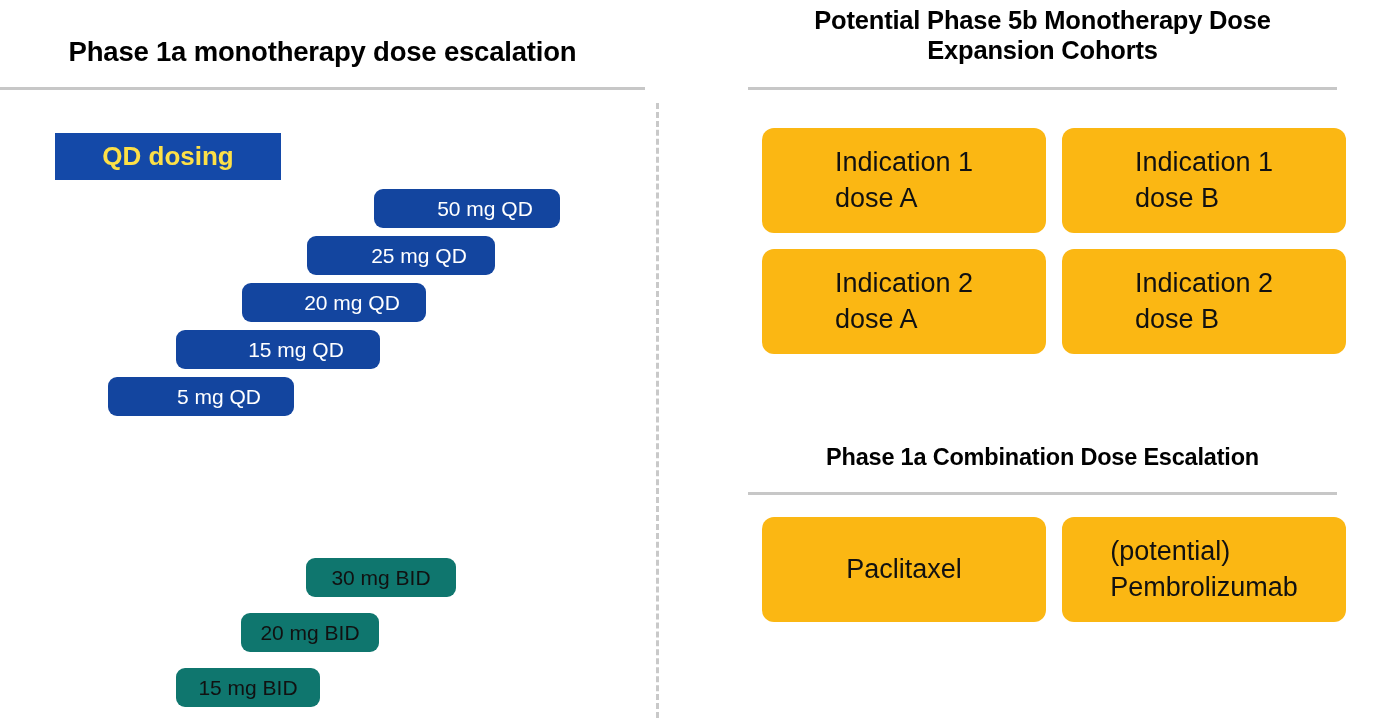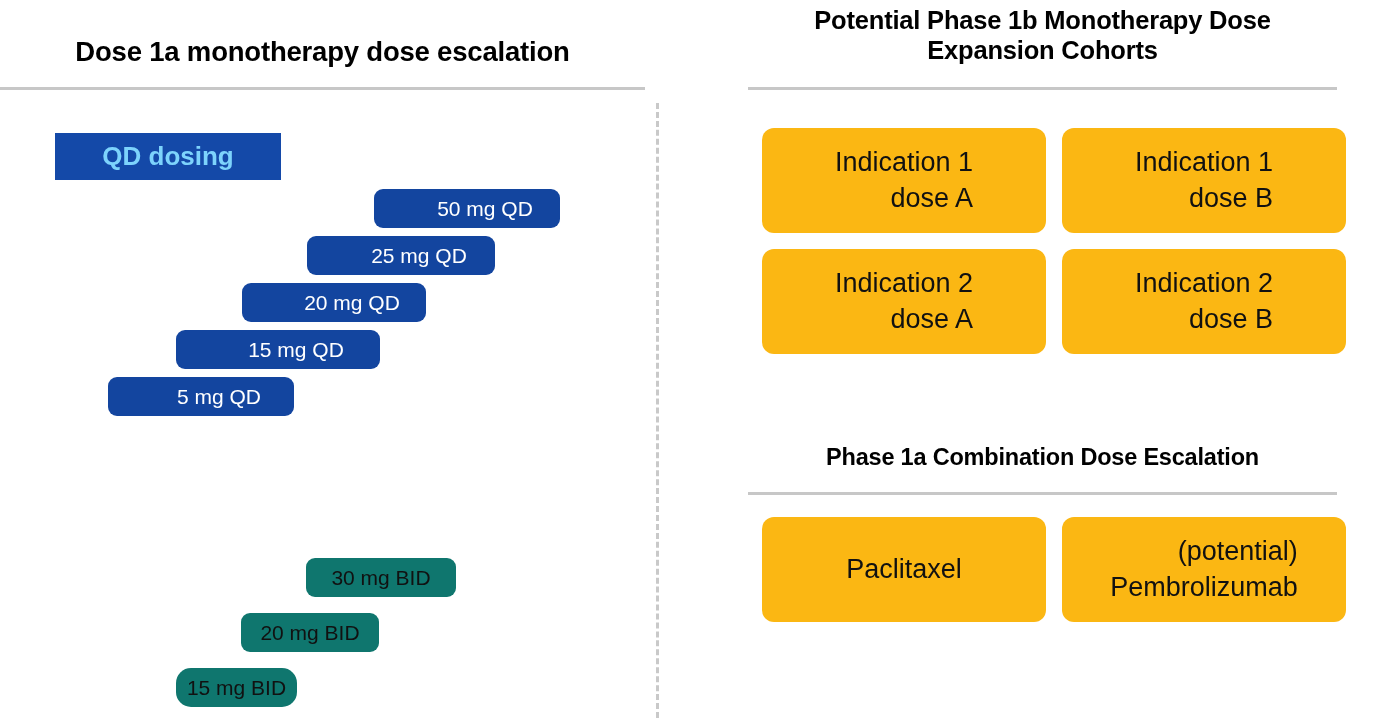--- a/index.html
+++ b/index.html
@@ -84,21 +84,21 @@
     font-weight: bold;
     font-size: 26px;
     border-radius: 0;
   }
   .group-banner.qd {
     left: 55px;
     top: 133px;
     width: 226px;
     height: 47px;
     background: #1449A8;
-    color: #7dd3fc;
+    color: #fde047;
   }
   .group-banner.bid {
     left: 55px;
     top: 470px;
     width: 226px;
     height: 47px;
     background: #FBB713;
     color: #111111;
   }
 
@@ -116,35 +116,35 @@
   }
   .dose-pill.qd  { background: #13459F; color: #ffffff; padding-left: 36px; }
   .dose-pill.bid { background: #0f766e; color: #111111; }
 
   
   .card {
     position: absolute;
     display: flex;
     align-items: center;
     justify-content: center;
-    text-align: right;
+    text-align: left;
     background: #FBB713;
     color: #111111;
     border-radius: 12px;
     font-size: 27px;
     line-height: 1.30;
   }
   .card .card-line { display: block; }
 </style>
 </head>
 <body>
 
 <div class="slide">
 
-  <div class="section-title" id="title-left">Dose 1a monotherapy dose escalation</div>
+  <div class="section-title" id="title-left">Phase 1a monotherapy dose escalation</div>
   <div class="rule" id="rule-left"></div>
 
   <div class="group-banner qd">
     <span>QD dosing</span>
   </div>
 
   <div id="qd-doses">
       <div class="dose-pill qd" style="left: 374px; top: 189px; width: 150px;">
         <span>50 mg QD</span>
       </div>
@@ -163,28 +163,28 @@
     </div>
 
 
   <div id="bid-doses">
       <div class="dose-pill bid" style="left: 306px; top: 558px; width: 150px;">
         <span>30 mg BID</span>
       </div>
       <div class="dose-pill bid" style="left: 241px; top: 613px; width: 138px;">
         <span>20 mg BID</span>
       </div>
-      <div class="dose-pill bid" style="left: 176px; top: 668px; width: 121px; border-radius: 15px;">
+      <div class="dose-pill bid" style="left: 176px; top: 668px; width: 144px;">
         <span>15 mg BID</span>
       </div>
     </div>
 
   <div class="divider"></div>
 
-  <div class="section-title" id="title-right">Potential Phase 1b Monotherapy Dose Expansion Cohorts</div>
+  <div class="section-title" id="title-right">Potential Phase 5b Monotherapy Dose Expansion Cohorts</div>
   <div class="rule" id="rule-right"></div>
 
   <div id="expansion-cards">
       <div class="card" style="left: 762px; top: 128px; width: 284px; height: 105px;">
         <div>
           <span class="card-line">Indication  1</span>
           <span class="card-line">dose A</span>
         </div>
       </div>
       <div class="card" style="left: 1062px; top: 128px; width: 284px; height: 105px;">

